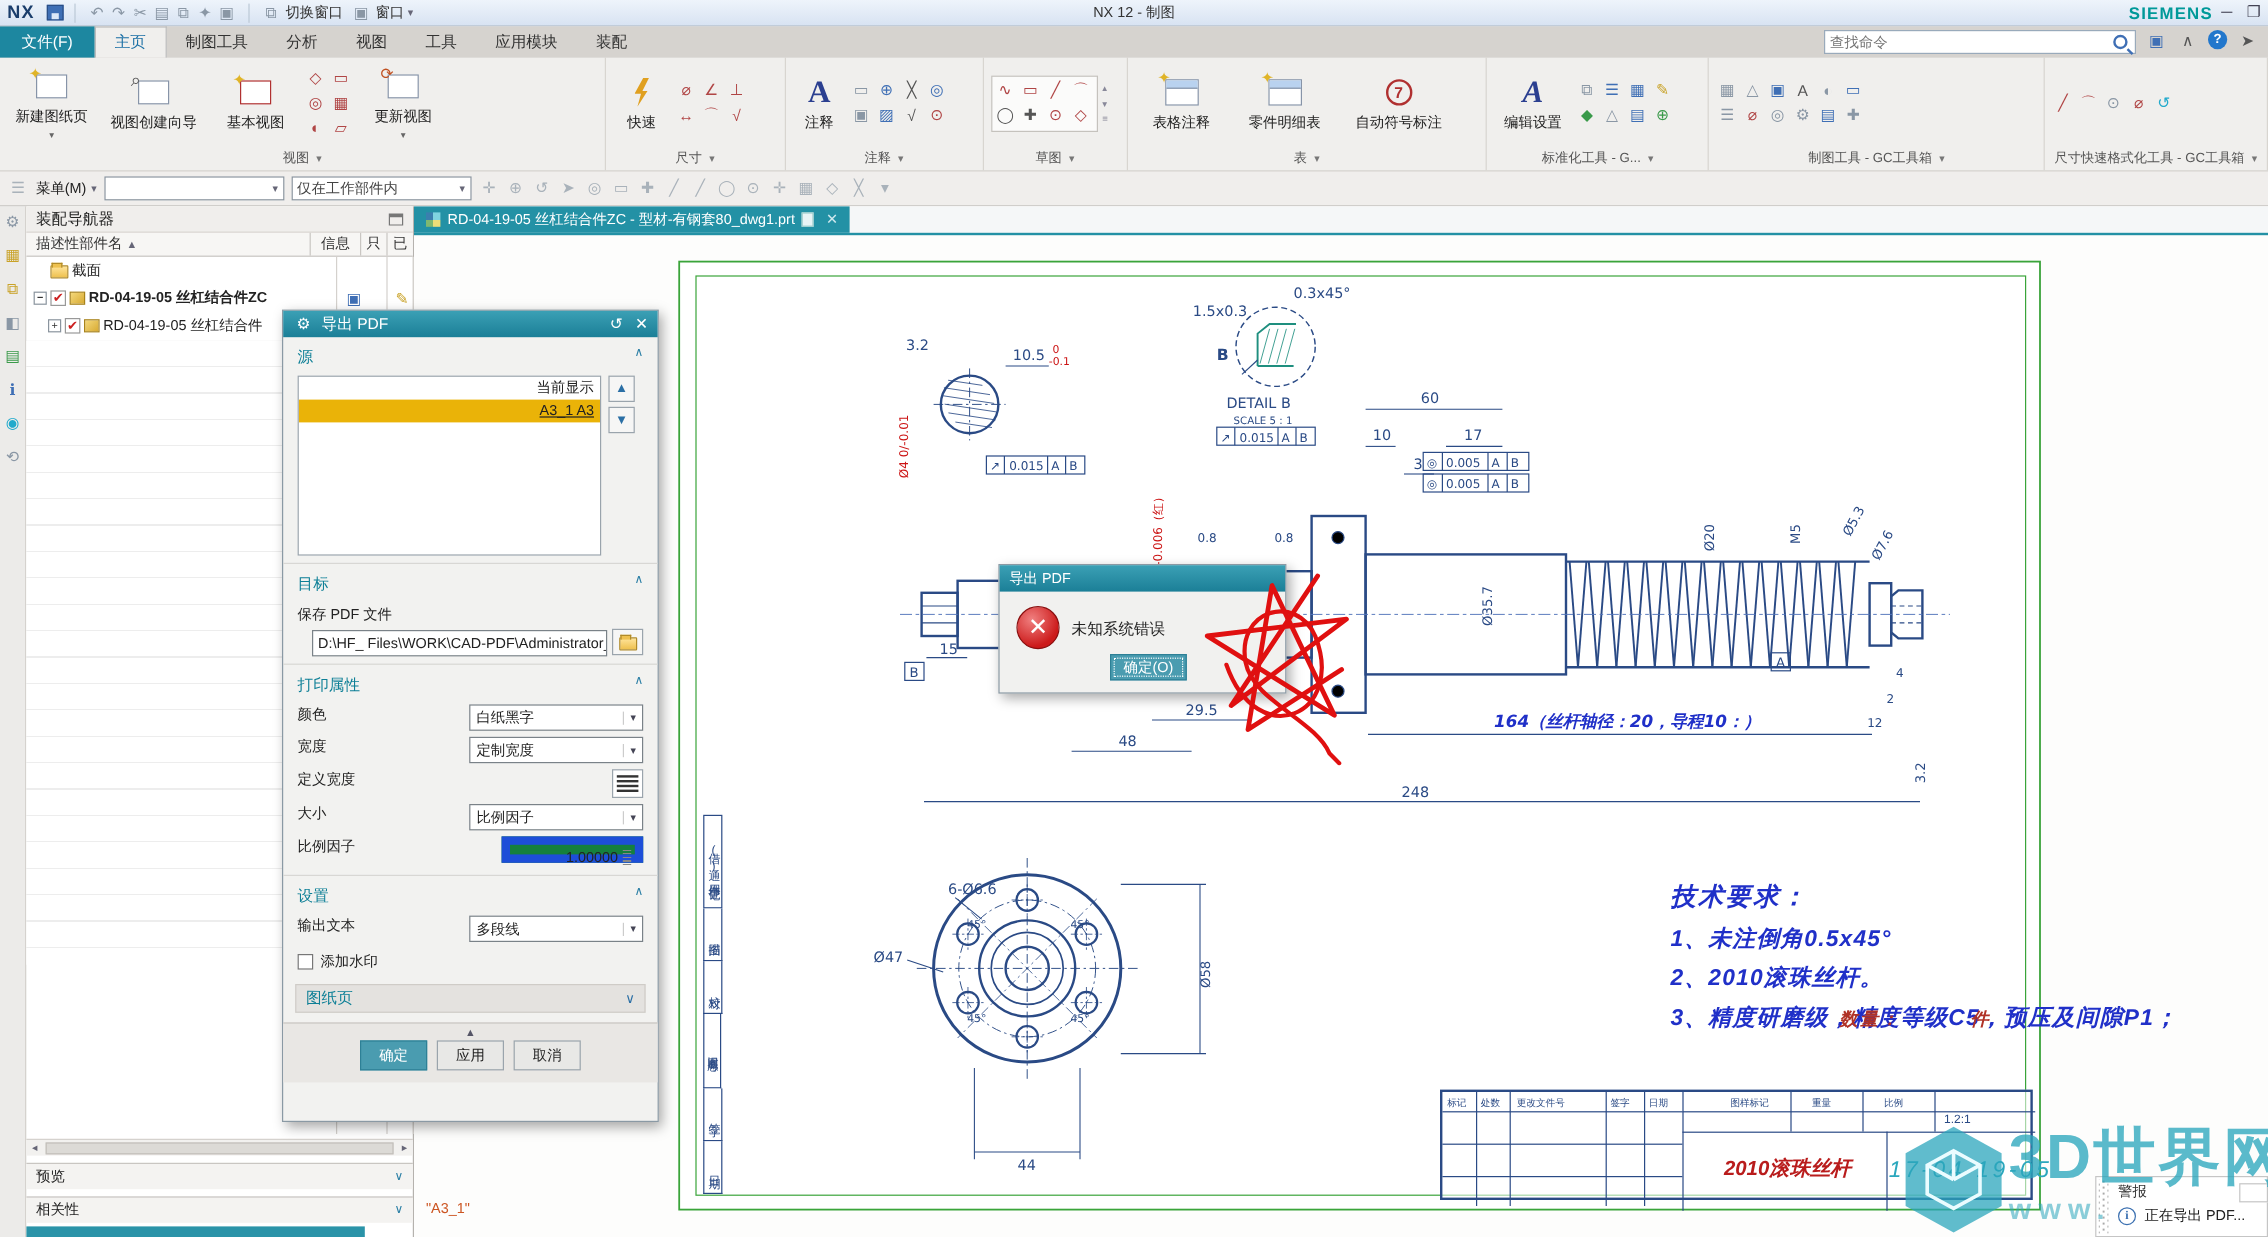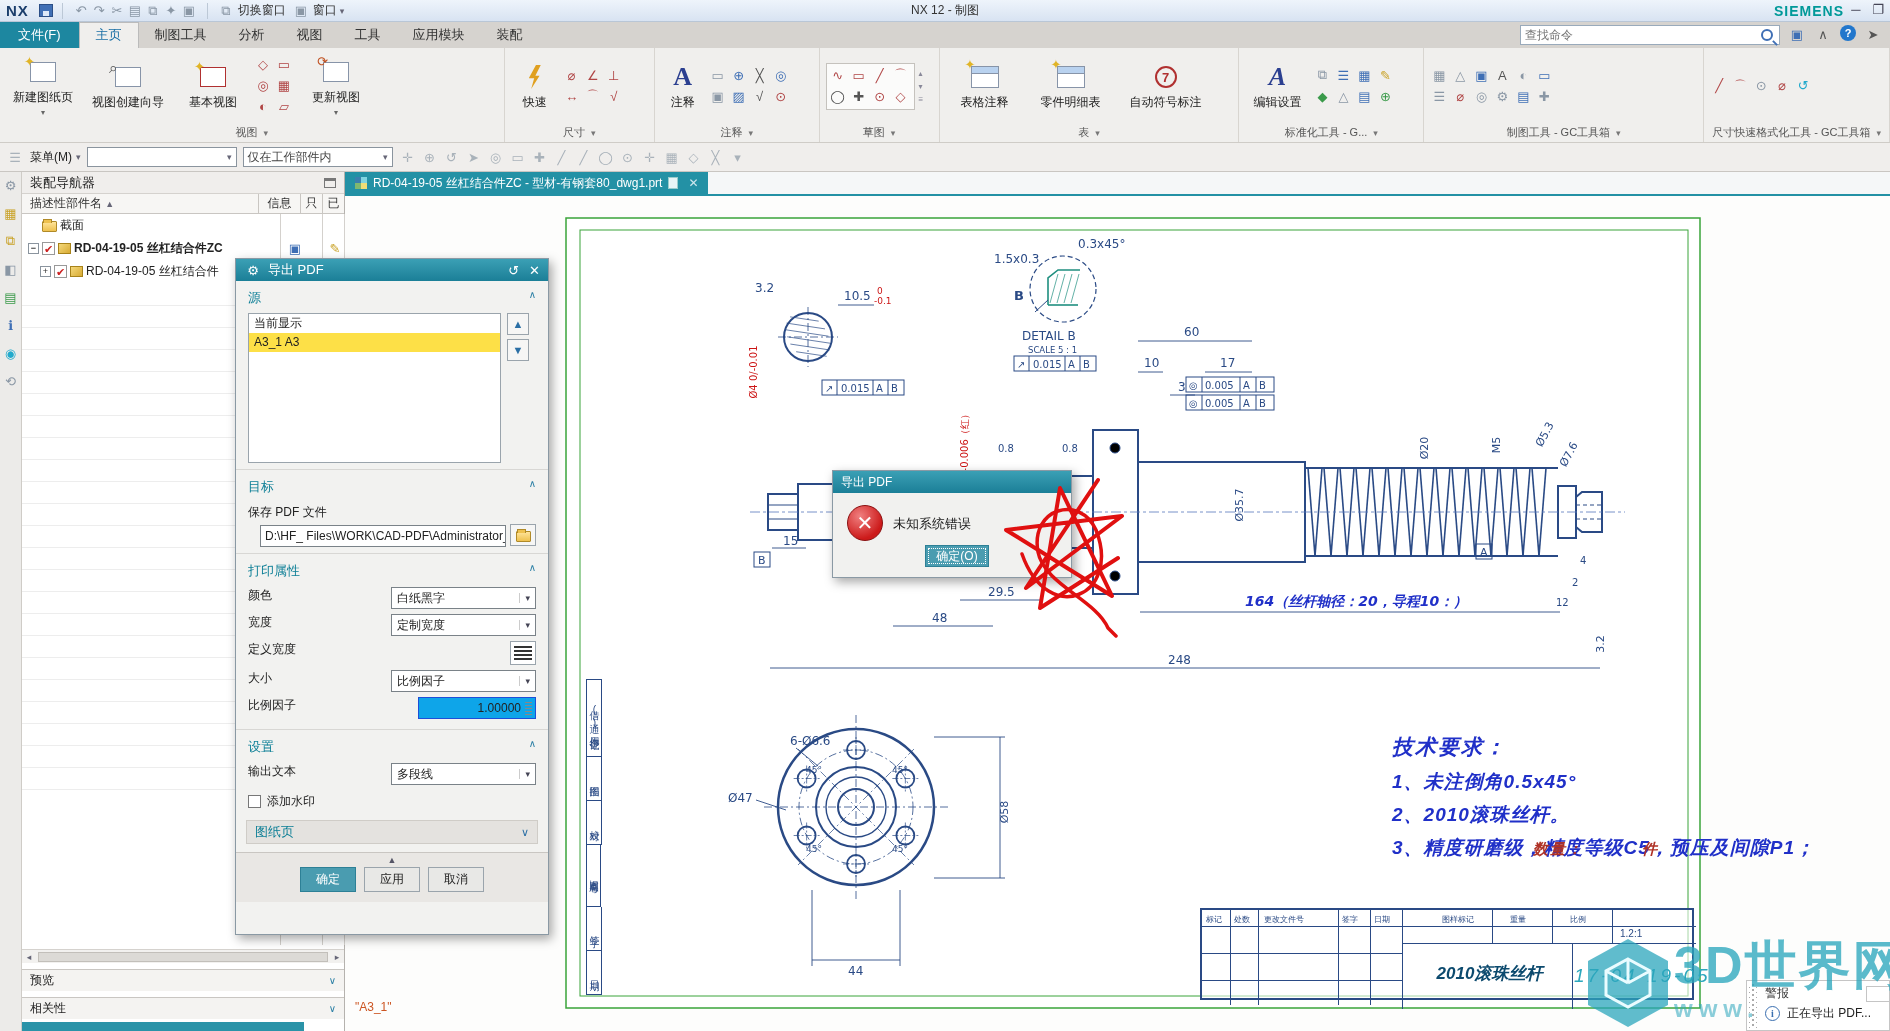--- a/index.html
+++ b/index.html
@@ -104,49 +104,49 @@
   .techblock { position:absolute; left:1047px; top:561px; color:#2030c8; font-weight:bold; font-style:italic; }
   .techblock .t0 { font-size:21px; margin-bottom:8px; letter-spacing:2px;}
   .techblock .tl { font-size:19px; margin-bottom:7px; letter-spacing:1px; }
   .qtyline { position:absolute; left:1188px; top:668px; color:#b03226; font-weight:bold; font-style:italic; font-size:15px; letter-spacing:2px; }
   .qtyline .unit { margin-left:58px; }
   .a3label { position:absolute; left:10px; top:828px; color:#cc5522; font-size:12px; }
   
   .tblock { position:absolute; left:855px; top:736px; width:494px; height:92px; border:2px solid #2a4a85; background:rgba(255,255,255,.55); color:#2a4a85; }
   .tb-line { position:absolute; background:#2a4a85; }
   .tb-txt { position:absolute; font-size:8px; white-space:nowrap; color:#2a4a85; }
-  .tb-name { position:absolute; left:205px; top:52px; width:165px; text-align:center; font-size:17px; font-weight:bold; font-style:italic; color:#0c4a6e; }
+  .tb-name { position:absolute; left:205px; top:52px; width:165px; text-align:center; font-size:17px; font-weight:bold; font-style:italic; color:#b91c1c; }
   .tb-num { position:absolute; left:372px; top:55px; width:120px; text-align:center; font-size:19px; font-style:italic; color:#2ba7bd; letter-spacing:3px; white-space:nowrap;}
   .tb-scale { position:absolute; left:418px; top:18px; font-size:10px; color:#2a4a85; }
 
   
   .dialog { background:#f2f2f0; border:1px solid #8a99a4; box-shadow:3px 4px 10px rgba(0,0,0,.35); z-index:20; }
   .dtitle { height:22px; background:linear-gradient(#3ba0b5,#1b7f97); color:#fff; display:flex; align-items:center; padding:0 8px; gap:6px; font-size:13px; }
   .dtitle .right { margin-left:auto; display:flex; gap:10px; font-size:13px; }
   .dsection { color:#0d7f96; font-size:13px; padding:8px 12px 2px; display:flex; }
   .dsection .caret { margin-left:auto; color:#2b7fa5; font-size:10px; }
   .dsep { height:1px; background:#d8d7d4; margin:6px 0 0; }
   .listwrap { margin:4px 12px 0; display:flex; gap:6px; }
   .listbox { width:253px; height:150px; background:#fff; border:1px solid #9aa4ac; overflow:hidden; }
-  .litem { height:19px; line-height:19px; padding:0 5px; color:#222; }
-  .litem.sel { background:#fde047; }
+  .litem { height:19px; line-height:19px; padding:0 5px; color:#222;text-align:right; }
+  .litem.sel { background:#eab308;text-decoration:underline; }
   .updown { display:flex; flex-direction:column; gap:4px; }
   .udbtn { width:22px; height:22px; border:1px solid #9aa4ac; background:#f6f6f5; color:#2b6fa5; text-align:center; line-height:20px; font-size:11px; }
   .dlabel { padding:6px 12px 2px; color:#222; }
   .dinput { margin:2px 12px 0; height:22px; background:#fff; border:1px solid #7a8288; display:flex; align-items:center; padding:0 4px; color:#222; white-space:nowrap; overflow:hidden; }
   .pathrow { display:flex; align-items:center; gap:4px; margin-right:12px; }
   .pathrow .dinput { flex:1; margin-right:0; }
   .fbtn { width:26px; height:22px; border:1px solid #9aa4ac; background:#f6f6f5; display:flex; align-items:center; justify-content:center; }
   .dcheck { display:flex; align-items:center; gap:6px; padding:8px 12px 0; color:#222; }
   .cbox { width:13px; height:13px; border:1px solid #777; background:#fff; }
   .drow { display:flex; align-items:flex-start; padding:5px 12px 0; color:#222; }
   .drow .lab { flex:1; }
   .dcombo { width:145px; height:22px; background:#fff; border:1px solid #7a8288; display:flex; align-items:center; padding:0 5px; color:#222; }
   .dcombo .cdd { margin-left:auto; color:#445; font-size:9px; border-left:1px solid #ccc; padding-left:5px; }
-  .numin { width:118px; height:22px; background:#0ea5e9; border:1px solid #1d4ed8; text-align:right; padding:0 14px 0 4px; line-height:20px; color:#222; position:relative;}
+  .numin { width:118px; height:22px; background:#15803d; border:7px solid #1d4ed8; text-align:right; padding:0 14px 0 4px; line-height:20px; color:#222; position:relative;}
   .numin::after{content:"";position:absolute;right:3px;top:4px;width:7px;height:13px;background:repeating-linear-gradient(to bottom,#888 0 1px,transparent 1px 3px);}
   .imgbtn { width:26px; height:24px; border:1px solid #9aa4ac; background:#fff; display:flex; flex-direction:column; justify-content:center; gap:2px; padding:3px; }
   .imgbtn i { height:2px; background:#333; }
   .sheetbar { margin:10px 10px 0; height:24px; background:#e4e2df; border:1px solid #cfccc7; display:flex; align-items:center; padding:0 8px; color:#0d7f96; font-size:13px; }
   .sheetbar .cdd { margin-left:auto; color:#2b6fa5; font-size:11px; }
   .dfooter { margin-top:8px; border-top:1px solid #c9c6c2; background:#e9e7e4; padding:2px 0 10px; }
   .collapse { text-align:center; color:#556; font-size:9px; height:12px; }
   .btnrow { display:flex; justify-content:center; gap:8px; padding-right:0; }
   .btn { min-width:56px; height:25px; border:1px solid #9aa4ac; background:#e8e8e6; color:#222; display:flex; align-items:center; justify-content:center; padding:0 10px; }
   .btn.primary { background:#4a9cb0; border-color:#2d8096; color:#fff; }

